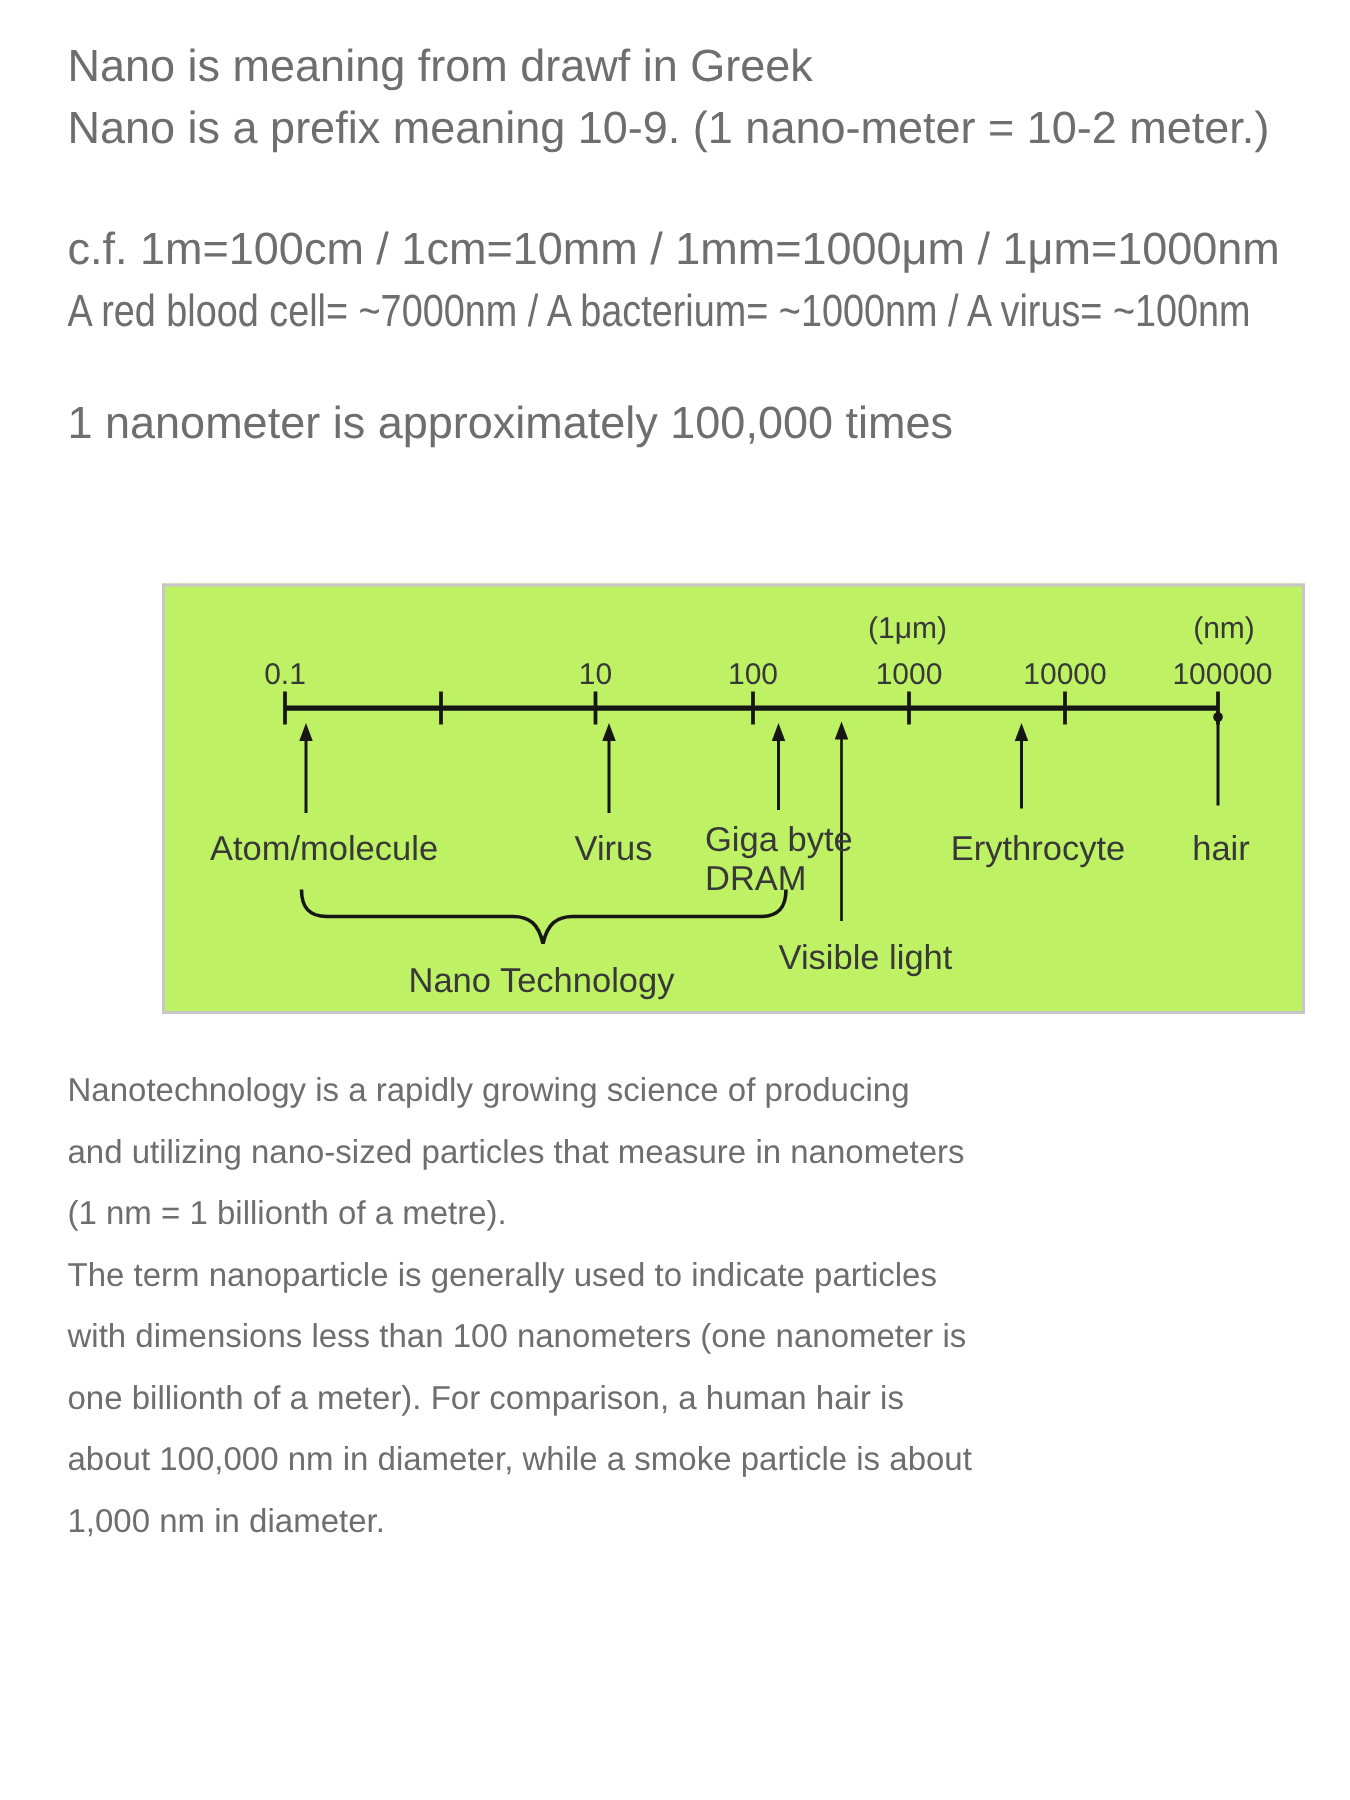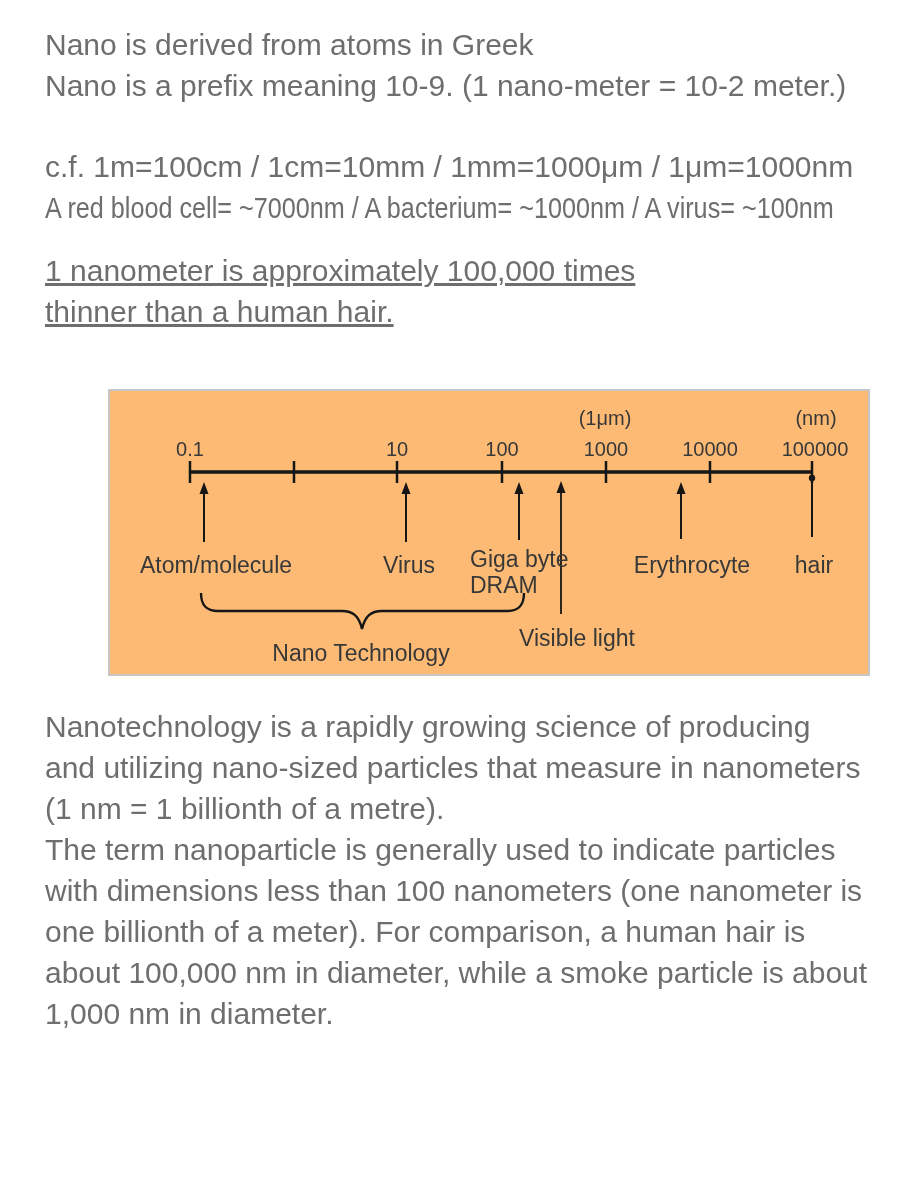--- a/index.html
+++ b/index.html
@@ -7,56 +7,55 @@
     width:900px;height:1200px;
     background:#ffffff;
     font-family:"Liberation Sans", sans-serif;
     color:#6e6e6e;
     position:relative;
     overflow:hidden;
   }
   .txtblock{position:absolute;left:45px;}
   .txtline{font-size:30px;line-height:41px;white-space:nowrap;}
   .condensed{transform:scaleX(0.84);transform-origin:0 0;}
-  .para{font-size:30px;line-height:41px;white-space:pre-line;}
+  .para{font-size:22px;line-height:41px;white-space:pre-line;}
   #intro-block{top:24px;}
   #conversion-block{top:146px;}
-  #hair-block{top:250px;text-decoration:underline;}
+  #hair-block{top:262px;}
   #body-block{top:706px;width:850px;}
   #figure-box{
     position:absolute;left:68px;top:373px;
     width:758px;height:283px;
     border:2px solid #c6c6c6;
-    background:#fdba74;
+    background:#bef264;
   }
   svg text{
     font-family:"Liberation Sans", sans-serif;
     fill:#383838;
   }
   .scale-num{font-size:20px;}
   .unit-lbl{font-size:20px;}
   .item-lbl{font-size:23px;}
   .diag-line{stroke:#161616;}
 </style>
 </head>
 <body>
 
 <section id="intro-block" class="txtblock">
-  <div class="txtline">Nano is derived from atoms in Greek</div>
+  <div class="txtline">Nano is meaning from drawf in Greek</div>
   <div class="txtline">Nano is a prefix meaning 10-9. (1 nano-meter = 10-2 meter.)</div>
 </section>
 
 <section id="conversion-block" class="txtblock">
   <div class="txtline">c.f. 1m=100cm / 1cm=10mm / 1mm=1000μm / 1μm=1000nm</div>
   <div class="txtline condensed">A red blood cell= ~7000nm / A bacterium= ~1000nm / A virus= ~100nm</div>
 </section>
 
 <section id="hair-block" class="txtblock">
   <div class="txtline">1 nanometer is approximately 100,000 times</div>
-  <div class="txtline">thinner than a human hair.</div>
 </section>
 
 <figure id="figure-box">
   <svg width="758" height="283" viewBox="0 0 758 283">
 
     <text class="unit-lbl" x="495" y="34" text-anchor="middle">(1μm)</text>
     <text class="unit-lbl" x="706" y="34" text-anchor="middle">(nm)</text>
 
     <text class="scale-num" x="80" y="65" text-anchor="middle">0.1</text>
     <text class="scale-num" x="287" y="65" text-anchor="middle">10</text>

